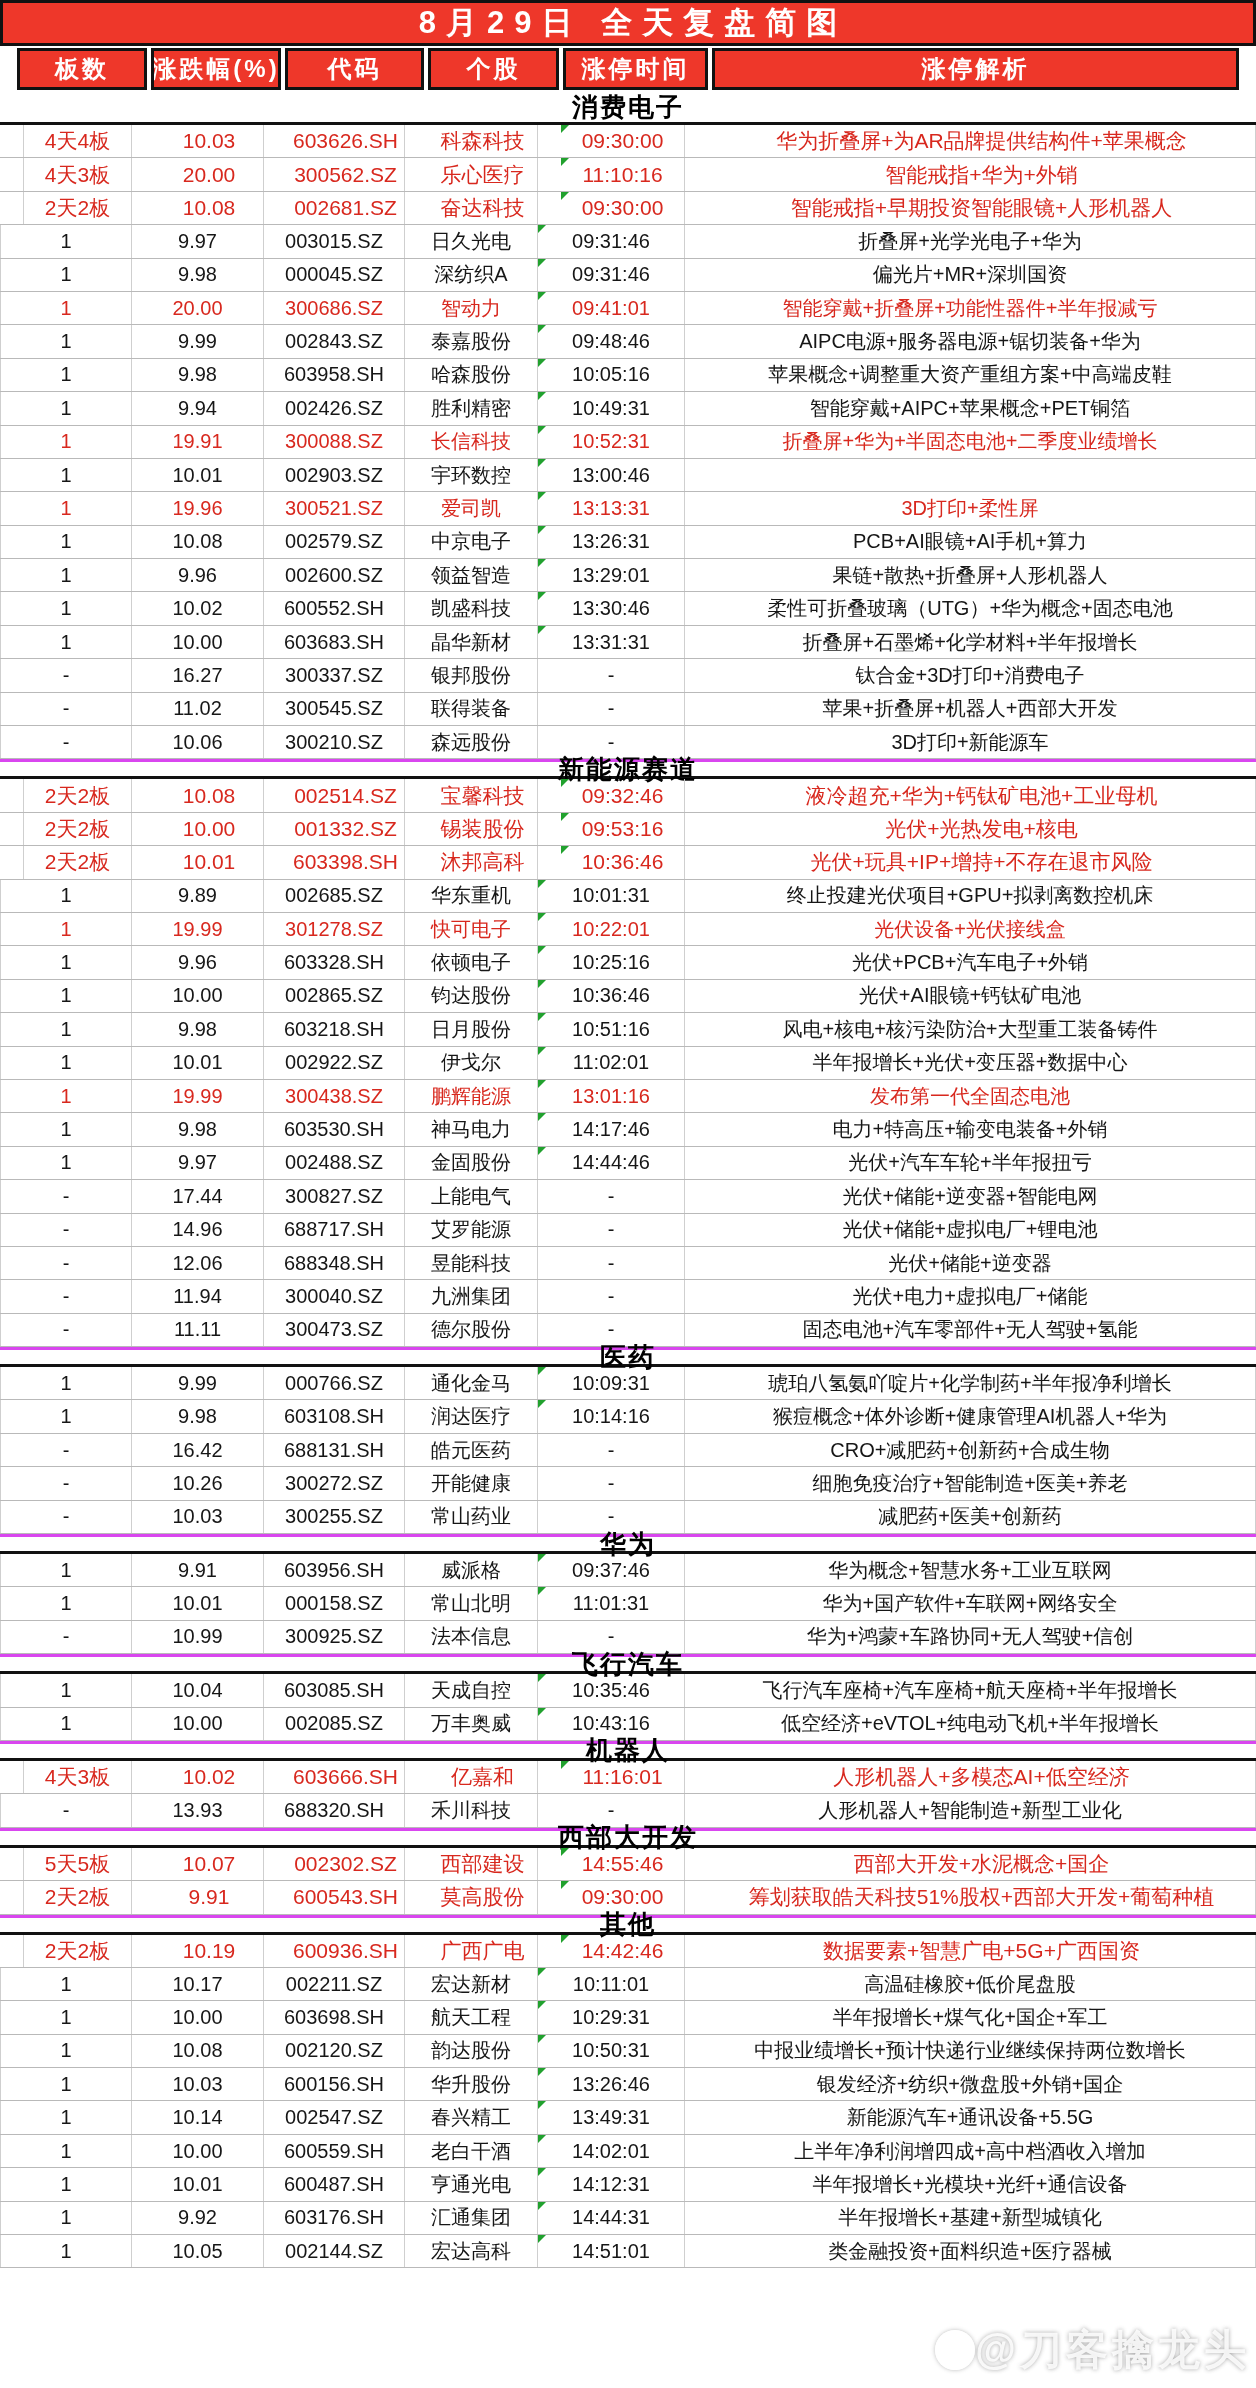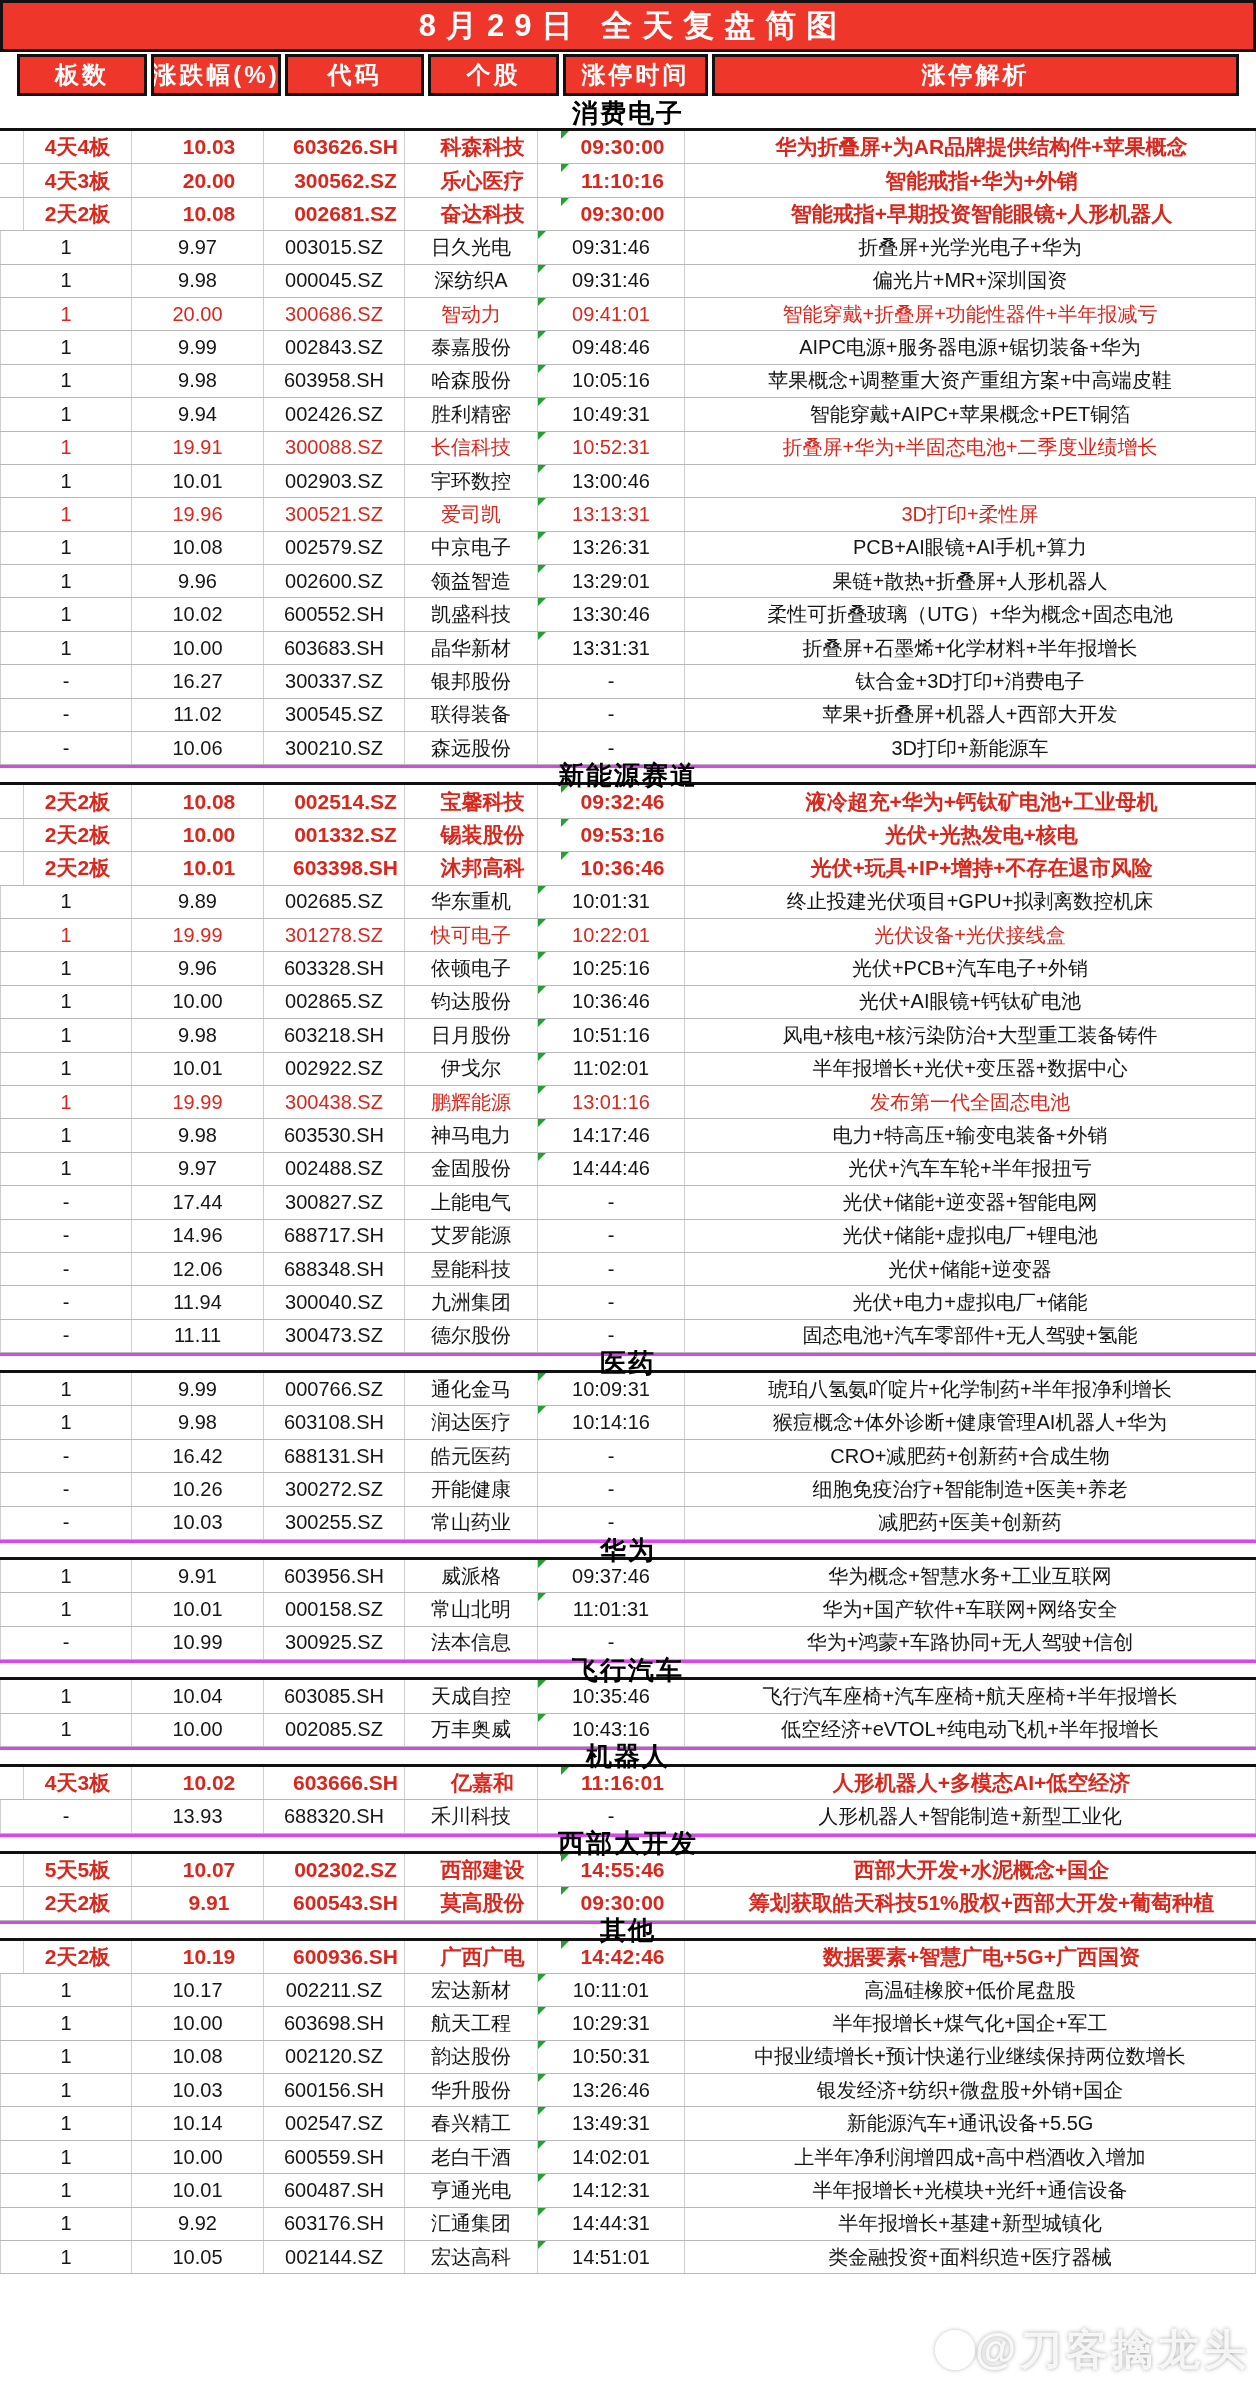--- a/index.html
+++ b/index.html
@@ -8,21 +8,21 @@
     width:1256px;
     font-family:"Liberation Sans","DejaVu Sans",sans-serif;
   }
   .sheet {
     position:relative;
     width:1256px; height:2388px;
     background:#ffffff;
     overflow:hidden;
   }
   .title-bar {
-    height:52px;
+    height:46px;
     background:var(--red,#ee372a);
     border:3px solid #111;
     color:#fff;
     font-weight:bold;
     font-size:31px;
     letter-spacing:10px;
     display:flex; align-items:center; justify-content:center;
     text-indent:10px;
   }
   .col-header {
@@ -62,21 +62,21 @@
     position:relative;
     display:flex; align-items:center; justify-content:center;
     font-size:20px;
     color:#161616;
     border-right:1px solid #cfcfcf;
     white-space:nowrap; overflow:hidden;
     padding:0 3px;
   }
   .cell:first-child { border-left:1px solid #cfcfcf; }
   .row.red .cell { color:var(--row-red,#d8281e); }
-  .row.red-bold .cell { color:var(--row-red,#d8281e); font-weight:bold; font-size:21px;margin-left:23px; }
+  .row.red-bold .cell { color:var(--row-red,#d8281e); font-weight:normal; font-size:21px;margin-left:23px; }
   .tri {
     position:absolute; top:0; left:0;
     width:0; height:0;
     border-top:8px solid var(--green,#21a12e);
     border-right:8px solid transparent;
   }
   .watermark {
     position:absolute;
     right:6px; bottom:10px;
     display:flex; align-items:center; 

